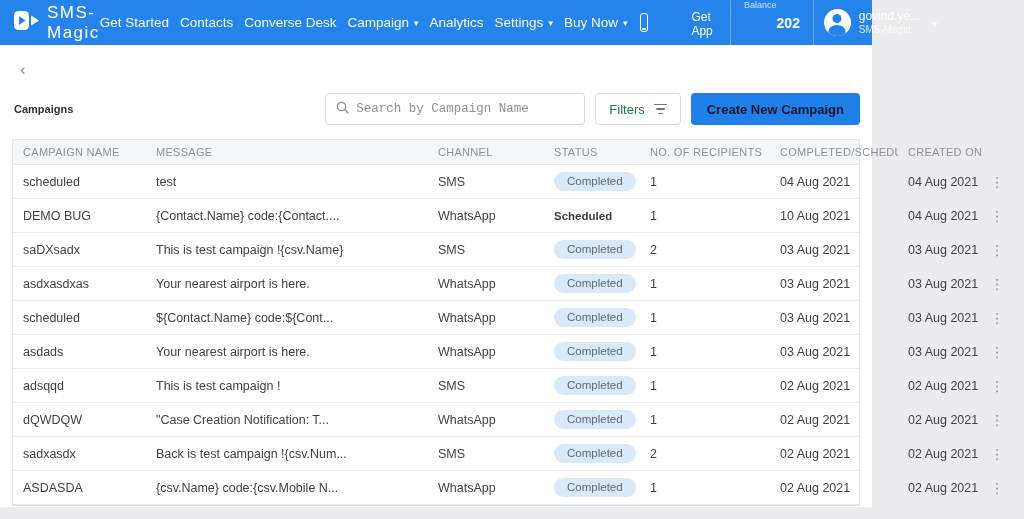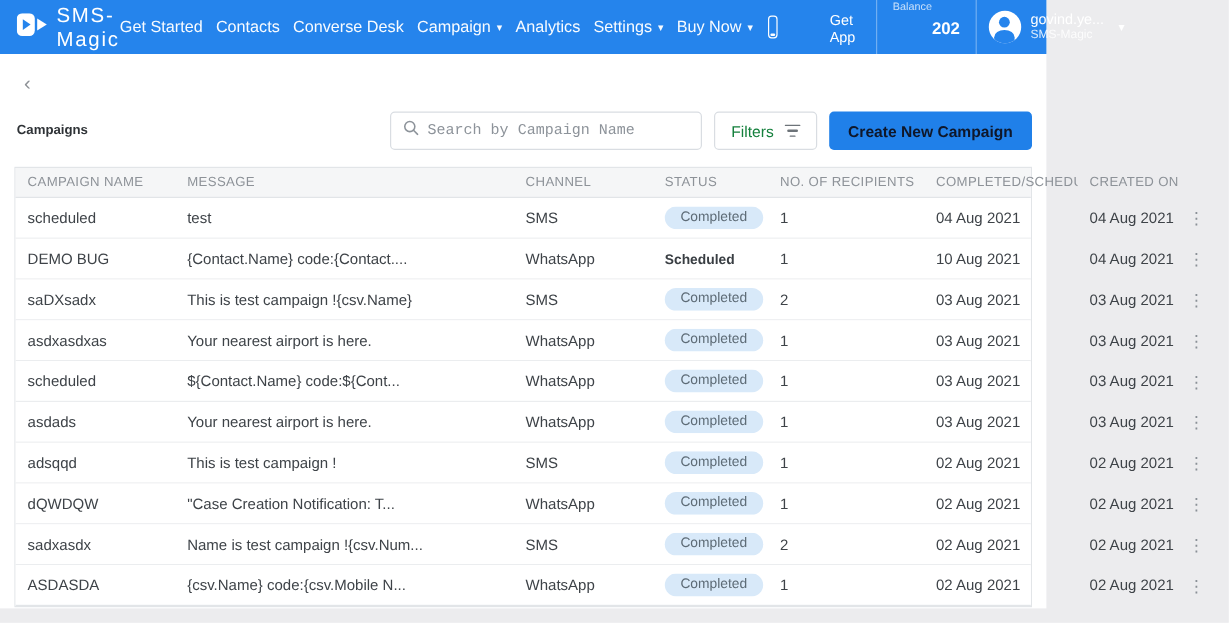--- a/index.html
+++ b/index.html
@@ -271,21 +271,21 @@
     <div class="td">WhatsApp</div>
     <div class="td"><span class="pill">Completed</span></div>
     <div class="td">1</div>
     <div class="td">02 Aug 2021</div>
     <div class="td">02 Aug 2021</div>
     <div class="kebab">⋮</div>
   </div>
 
   <div class="tr row">
     <div class="td">sadxasdx</div>
-    <div class="td">Name is test campaign !{csv.Num...</div>
+    <div class="td">Back is test campaign !{csv.Num...</div>
     <div class="td">SMS</div>
     <div class="td"><span class="pill">Completed</span></div>
     <div class="td">2</div>
     <div class="td">02 Aug 2021</div>
     <div class="td">02 Aug 2021</div>
     <div class="kebab">⋮</div>
   </div>
 
   <div class="tr row">
     <div class="td">ASDASDA</div>

